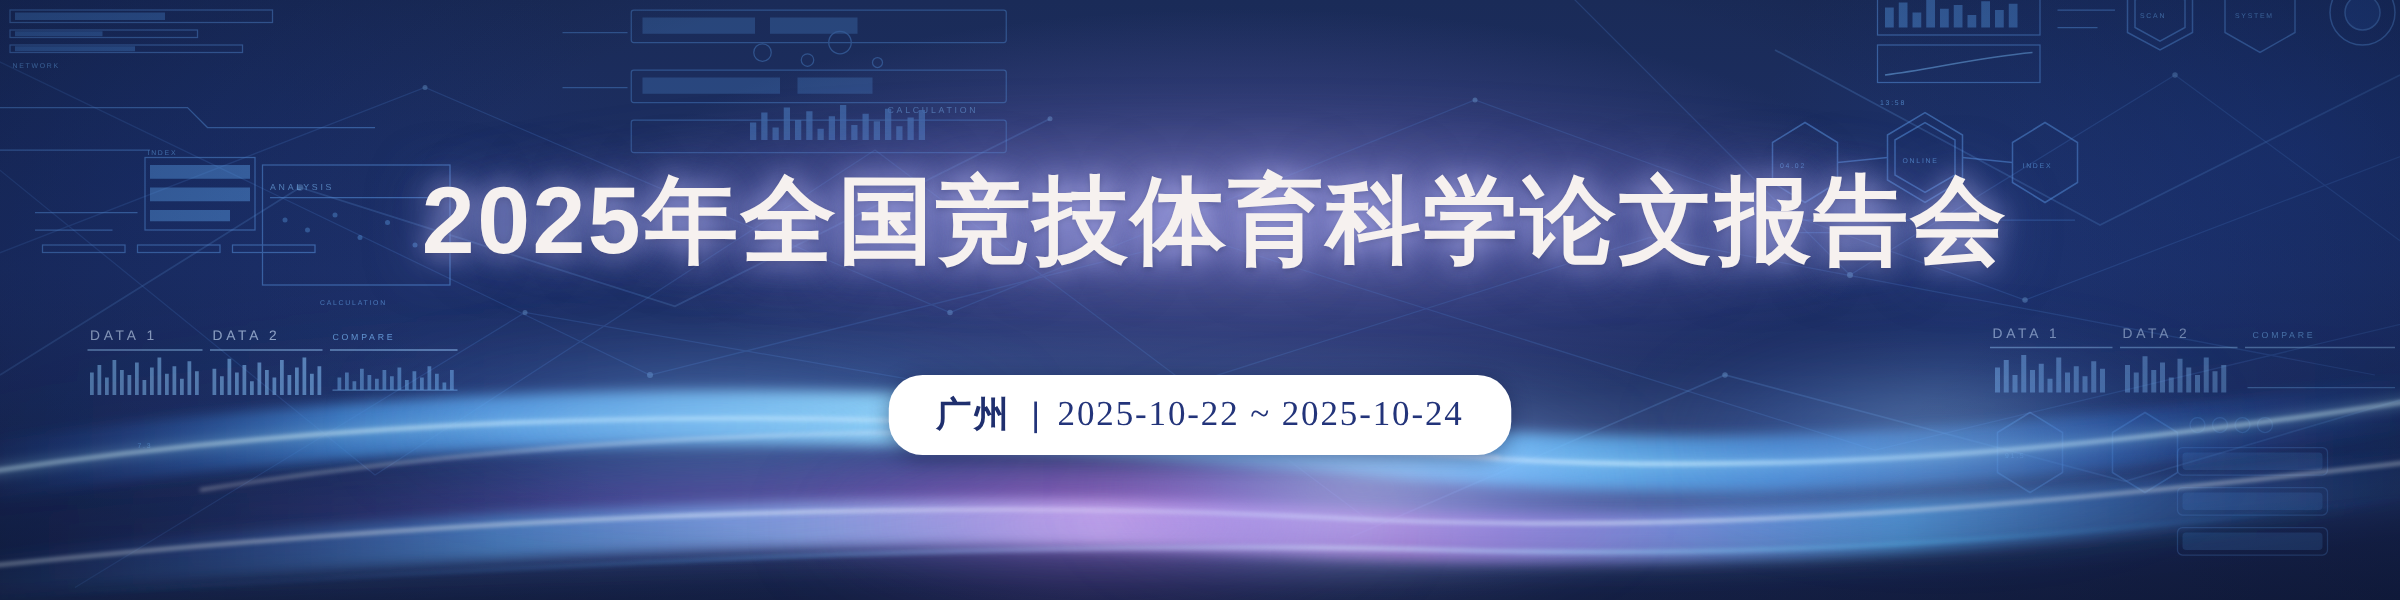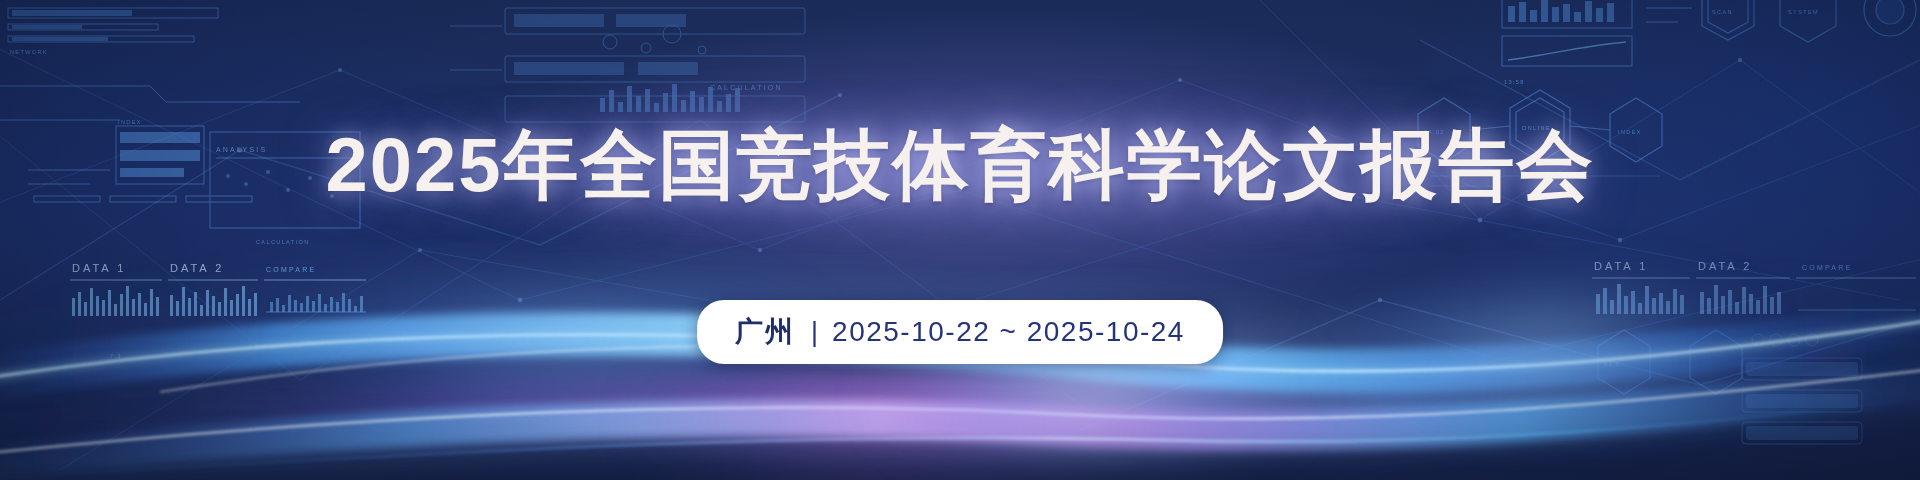--- a/index.html
+++ b/index.html
@@ -101,21 +101,21 @@
     width:1240px; height:150px;
     background:radial-gradient(ellipse at center, rgba(140,135,200,.50) 0%, rgba(95,95,170,.24) 48%, rgba(60,70,150,0) 76%);
     filter:blur(16px);
     pointer-events:none;
   }
 
   #main-title{
     position:absolute;
     left:50%; top:122px;
     transform:translateX(-50%);
-    margin:0;
+    margin:12px;
     white-space:nowrap;
     font-size:76px;
     font-weight:700;
     line-height:86px;
     letter-spacing:2px;
     color:#f6f1ef;
     text-shadow:
       0 0 22px rgba(190,190,250,.75),
       0 0 48px rgba(130,140,240,.50),
       0 2px 5px rgba(20,25,70,.55);
@@ -146,21 +146,21 @@
     font-size:27px;
     font-weight:400;
     color:#23347a;
     margin:0 14px 0 16px;
   }
   .pill-dates{
     font-size:28px;
     font-weight:500;
     color:#23347a;
     letter-spacing:1.5px;
-    font-family:Liberation Sans, sans-serif;
+    font-family:Liberation Serif, serif;
   }
 </style>
 </head>
 <body>
 
 <div id="banner">
 
   <div class="bg-base"></div>
   <div class="bg-radial-left"></div>
   <div class="bg-radial-right"></div>

